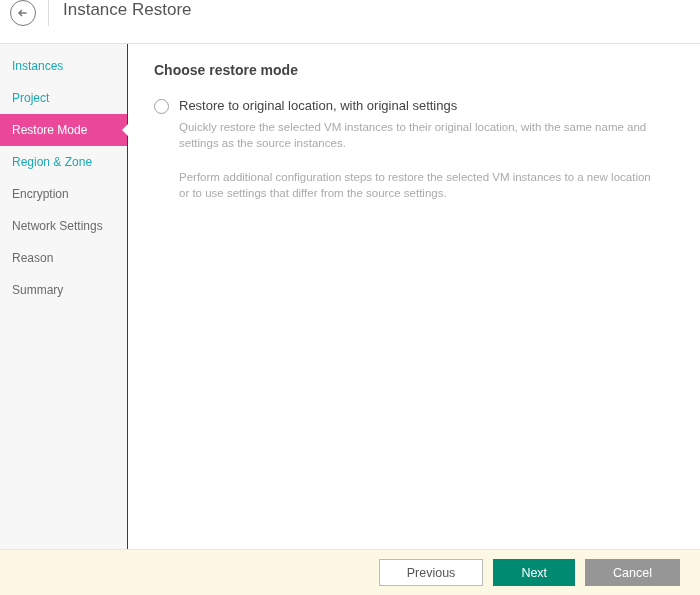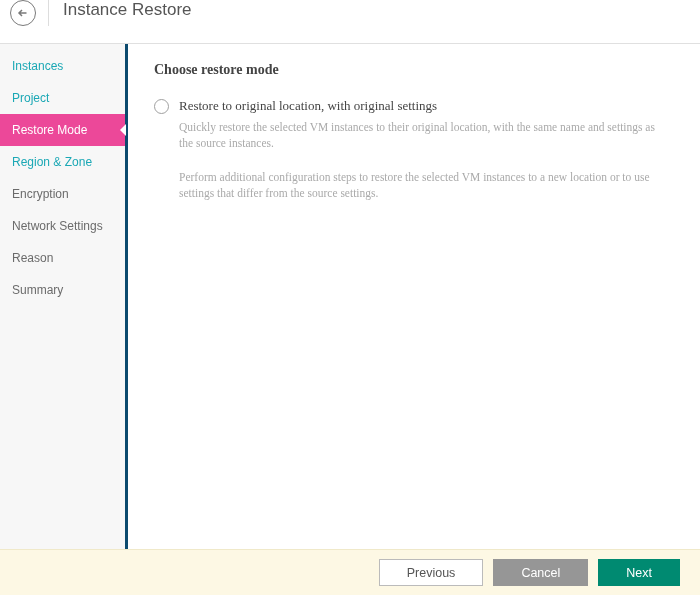--- a/index.html
+++ b/index.html
@@ -43,21 +43,21 @@
       font-weight: 400;
       color: #555;
     }
     .body {
       display: flex;
       height: calc(100% - 44px - 46px);
     }
     .sidebar {
       width: 128px;
       background: #f7f7f7;
-      border-right: 3px solid #0c4a6e;
+      border-right: 1px solid #0c4a6e;
       padding-top: 6px;
     }
     .sidebar-item {
       padding: 9px 10px 9px 12px;
       font-size: 12px;
       color: #6b6b6b;
       cursor: pointer;
       position: relative;
     }
     .sidebar-item.completed { color: #1ba8b5; }
@@ -74,21 +74,20 @@
       width: 0; height: 0;
       border-top: 6px solid transparent;
       border-bottom: 6px solid transparent;
       border-right: 6px solid #fff;
     }
     .sidebar-item.next { color: #1ba8b5; }
     .main {
       flex: 1;
       padding: 18px 40px 10px 26px;
       overflow-y: auto;
-      font-family: Liberation Serif, serif;
     }
     .main-title {
       font-size: 14px;
       font-weight: 600;
       color: #444;
       margin-bottom: 20px;
     }
     .radio-group { }
     .radio-option {
       display: flex;
@@ -205,15 +204,15 @@
       <div class="radio-desc">Quickly restore the selected VM instances to their original location, with the same name and settings as the source instances.</div>
 
       <div class="radio-desc">Perform additional configuration steps to restore the selected VM instances to a new location or to use settings that differ from the source settings.</div>
 
     </div>
   </div>
 </div>
 
 <div class="footer">
   <button class="btn btn-secondary">Previous</button>
+  <button class="btn btn-primary">Next</button>
   <button class="btn btn-cancel">Cancel</button>
-  <button class="btn btn-primary">Next</button>
 </div>
 
 </body></html>

